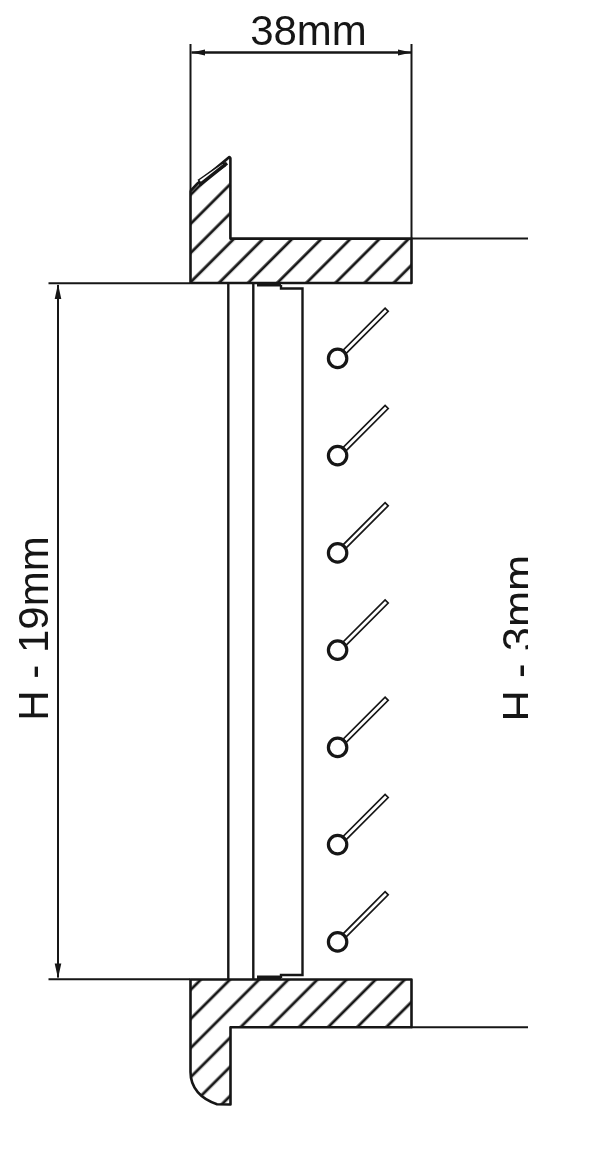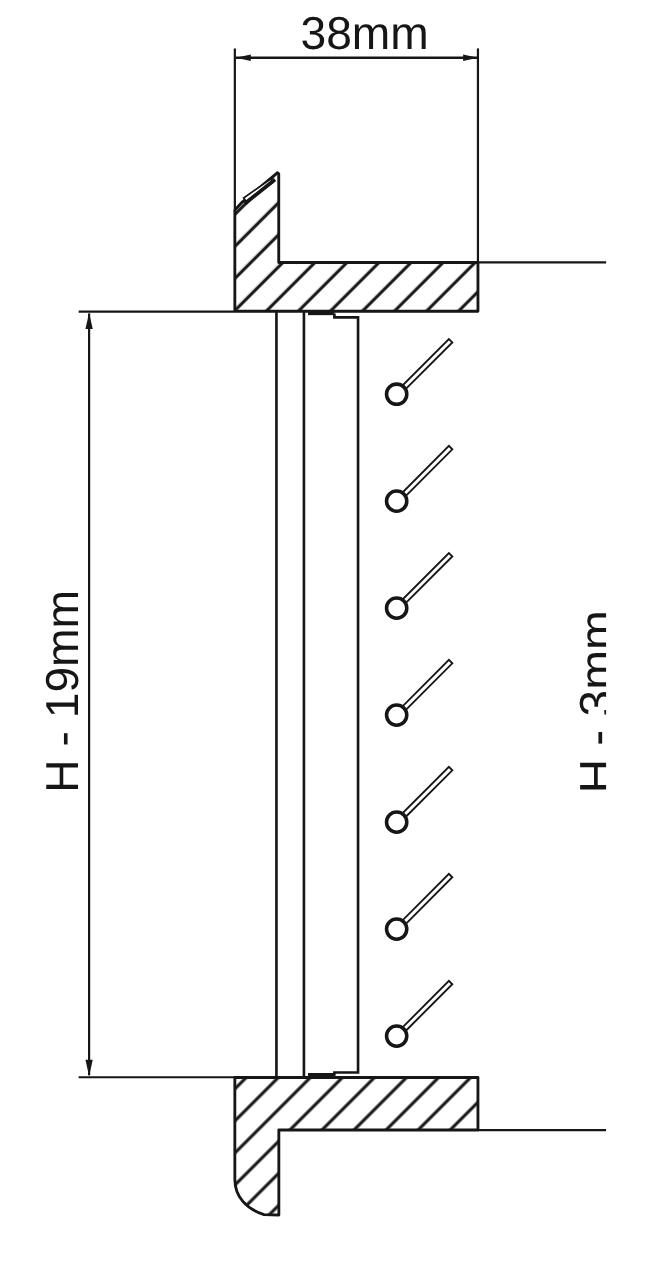--- a/index.html
+++ b/index.html
@@ -1,16 +1,16 @@
 <!DOCTYPE html>
 <html><head>
 <meta charset="utf-8">
 <style>
   html,body{margin:0;padding:0;background:#ffffff;}
-  .page{width:528px;height:1152px;position:relative;background:#ffffff;overflow:hidden;padding-left:23px;}
+  .page{width:528px;height:1152px;position:relative;background:#ffffff;overflow:hidden;}
   svg{display:block;}
   text{font-family:"Liberation Sans", sans-serif;fill:#161616;}
 </style>
 </head>
 <body>
 <div class="page">
 <svg width="600" height="1152" viewBox="0 0 600 1152" xmlns="http://www.w3.org/2000/svg">
   <defs>
     <pattern id="hatchT" width="20.6" height="20.6" patternUnits="userSpaceOnUse" patternTransform="rotate(-45 0 0)">
       <rect width="20.6" height="20.6" fill="#ffffff"></rect>

